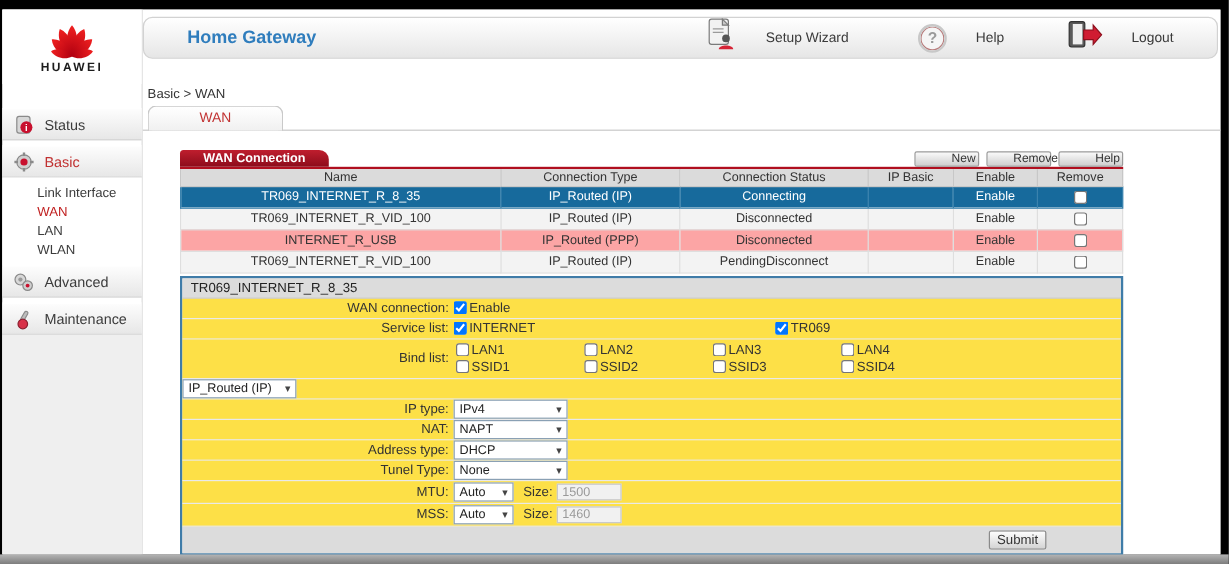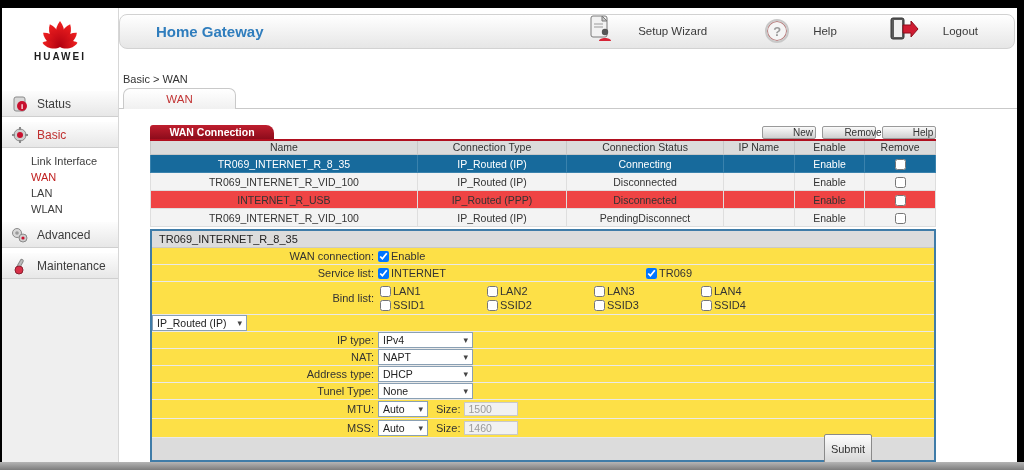--- a/index.html
+++ b/index.html
@@ -56,21 +56,21 @@
   .mini-btn { width:54px; height:13px; margin-left:6px; font-size:10px; color:#333;
     background:linear-gradient(#fafafa,#cfcfcf); border:1px solid #9a9a9a; border-radius:2px;
     display:flex; align-items:center; justify-content:center; cursor:pointer;padding-left:28px; }
   .red-rule { height:2px; background:#b00f1f; }
 
   table.wan { width:100%; border-collapse:collapse; table-layout:fixed; }
   table.wan th { height:14px; background:#dbdbdb; font-size:10.5px; font-weight:normal; color:#333;
     border:1px solid #c7c7c7; border-top:none; }
   table.wan td { height:18px; font-size:10.5px; color:#333; text-align:center; border:1px solid #dedede; }
   table.wan tr.r-even td { background:#f3f3f3; }
-  table.wan tr.r-odd td { background:#ef4444; }
+  table.wan tr.r-odd td { background:#fca5a5; }
   table.wan tr.selected td { background:#176a9c; color:#fff; border-color:#3a82ad; }
   table.wan input[type=checkbox] { width:11px; height:11px; vertical-align:middle; }
   .col-name{width:34%;} .col-type{width:19%;} .col-status{width:20%;} .col-ip{width:9%;} .col-en{width:9%;} .col-rm{width:9%;}
 
   
   .panel { margin-top:2px; width:786px; border:2px solid #3f7ca8; background:#f4f4f4; }
   .panel-head { height:17px; background:#dcdcdc; display:flex; align-items:center; padding-left:7px;
     font-size:11px; color:#222; border-bottom:1px solid #c9c9c9; }
   .prow { display:flex; align-items:center; min-height:17px; border-bottom:1px solid #e9e9e9; background:#fde047; }
   .plabel { width:226px; text-align:right; padding-right:4px; font-size:11px; color:#333; }
@@ -82,21 +82,21 @@
   .sel { width:95px; height:16px; border:1px solid #8aa0b4; background:#fff;
     display:flex; align-items:center; justify-content:space-between; padding:0 4px; cursor:pointer; }
   .sel.small { width:50px; }
   .sel .sel-value { font-size:10.5px; color:#222; white-space:nowrap; }
   .sel .chev { font-size:9px; color:#444; }
   .size-label { margin-left:8px; font-size:11px; color:#333; }
   .size-input { margin-left:4px; width:54px; height:14px; border:1px solid #c9c9c9; background:#f1f1f1;
     color:#9a9a9a; font-size:10.5px; padding-left:3px; font-family:"Liberation Sans",sans-serif; }
   .tr069 { margin-left:200px; }
   .panel-foot { height:22px; background:#dcdcdc; display:flex; align-items:center; justify-content:flex-end; padding-right:62px; }
-  .submit-btn { width:48px; height:31px; font-size:11px; color:#333; font-family:"Liberation Sans",sans-serif;
+  .submit-btn { width:48px; height:16px; font-size:11px; color:#333; font-family:"Liberation Sans",sans-serif;
     background:linear-gradient(#fdfdfd,#d4d4d4); border:1px solid #8a8a8a; border-radius:2px; cursor:pointer; }
   .help-circle { width:24px; height:24px; border-radius:50%; border:2px solid #c8c8c8; background:#f5f5f5;
     box-shadow:0 0 0 1px #b87c7c inset; display:flex; align-items:center; justify-content:center;
     font-size:13px; font-weight:bold; color:#9a9a9a; }
 </style>
 </head>
 <body>
 
 <div class="app">
 
@@ -259,21 +259,21 @@
               <col class="col-status">
               <col class="col-ip">
               <col class="col-en">
               <col class="col-rm">
           </colgroup>
           <thead>
             <tr>
               <th>Name</th>
               <th>Connection Type</th>
               <th>Connection Status</th>
-              <th>IP Name</th>
+              <th>IP Basic</th>
               <th>Enable</th>
               <th>Remove</th>
             </tr>
           </thead>
           <tbody>
             <tr class="selected">
               <td>TR069_INTERNET_R_8_35</td>
               <td>IP_Routed (IP)</td>
               <td>Connecting</td>
               <td></td>

